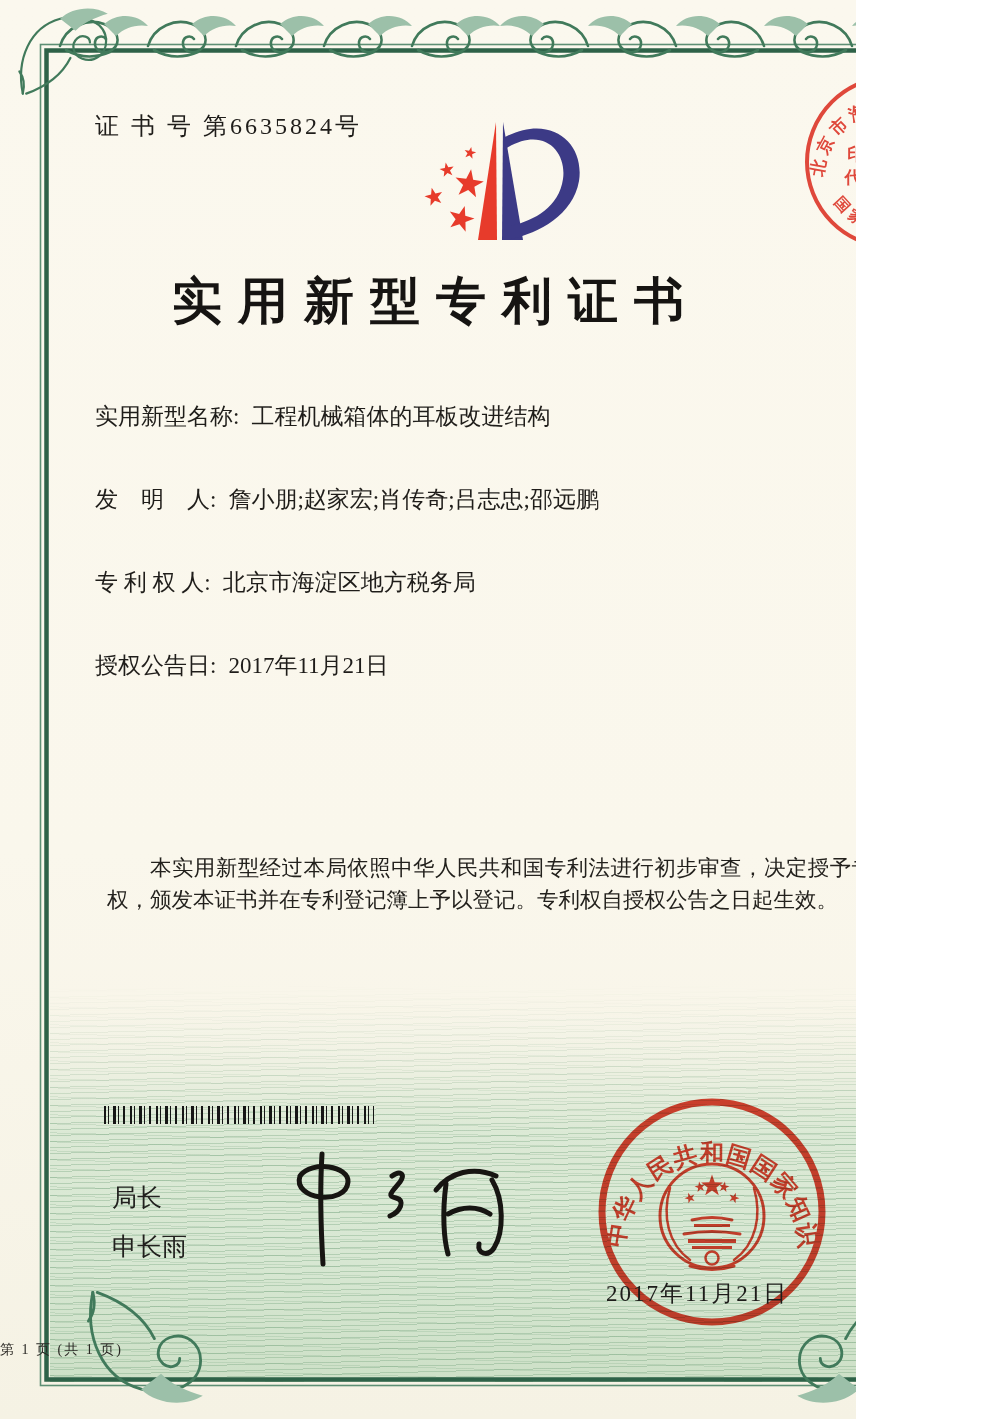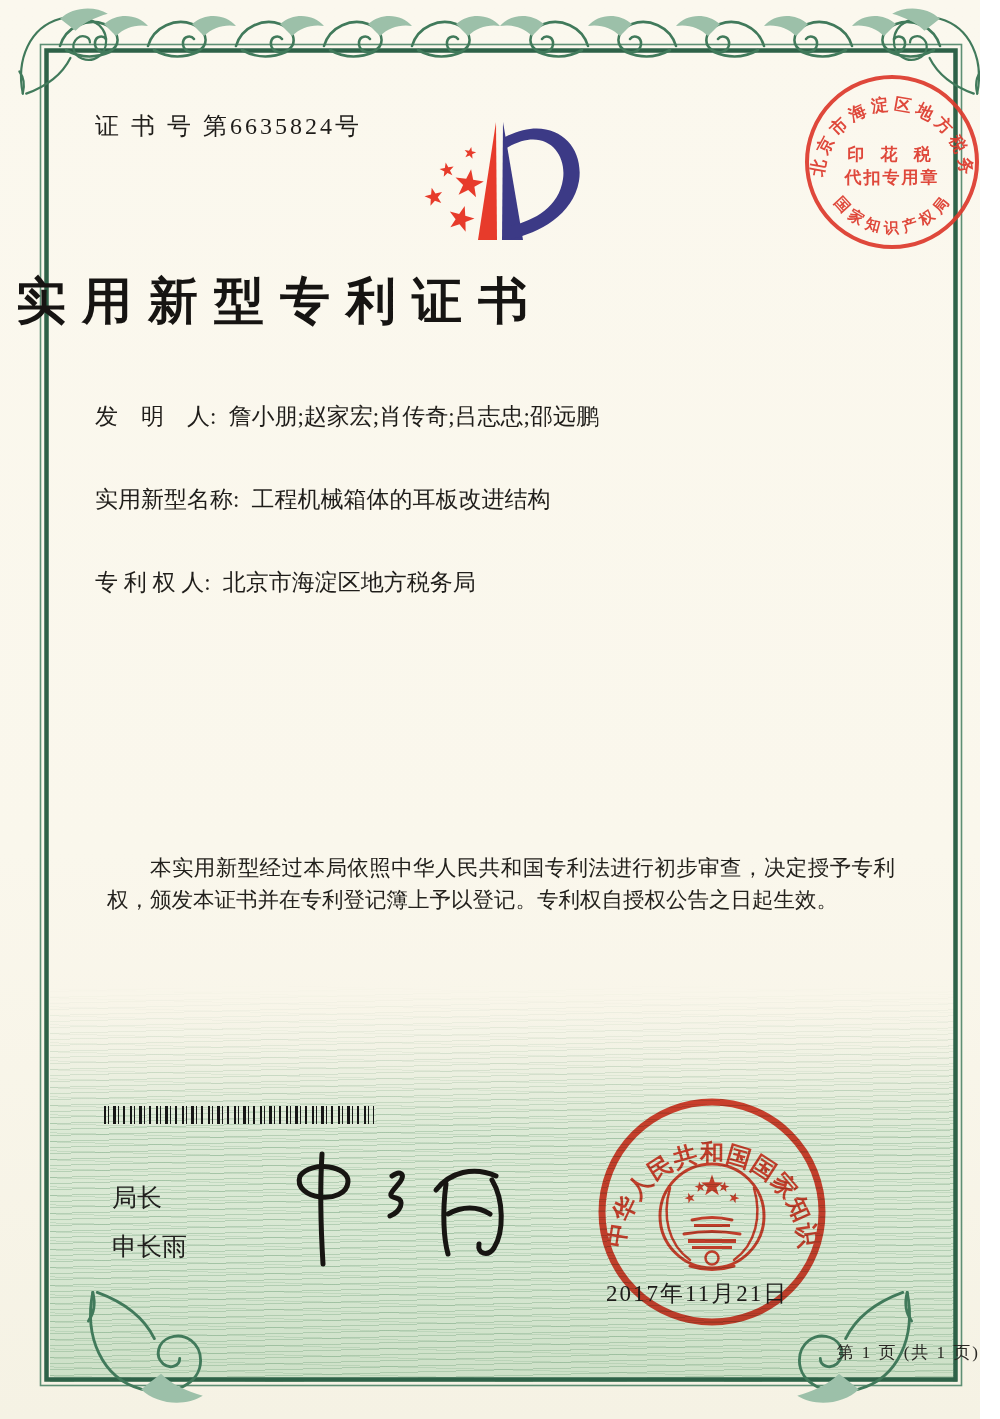--- a/index.html
+++ b/index.html
@@ -4,40 +4,40 @@
 <style>
   :root{
     --frame-green:#2e6248; --frame-green-light:#5d8f74;
     --orn:#417a5b; --orn-light:#9cc0a9;
     --stamp-red:#dd3b2e; --seal-red:#e23a28;
     --logo-red:#e73b2b; --logo-navy:#3c3a86;
     --ink:#1f1d1a; --paper:#fbf8ee; --tint-green:#d7e7d2;
   }
   html,body{margin:0;padding:0;}
   body{font-family:"Liberation Serif",serif;}
-  .page{position:relative;width:980px;height:1419px;overflow:hidden;
+  .page{position:relative;width:856px;height:1419px;overflow:hidden;
         background:linear-gradient(180deg,#fbf8ee 0%,#faf7ec 60%,#f5f2e4 100%);}
   .abs{position:absolute;}
 
   
   .guilloche{left:50px;top:985px;width:907px;height:397px;z-index:0;
     background-image:
       repeating-linear-gradient(178.5deg, rgba(94,148,106,.30) 0 1px, rgba(0,0,0,0) 1px 6px),
       repeating-linear-gradient(181.5deg, rgba(94,148,106,.18) 0 1px, rgba(0,0,0,0) 1px 9px),
       linear-gradient(180deg, rgba(215,231,210,0) 0%, rgba(215,231,210,.85) 30%, #d7e7d2 70%, #cde0c7 100%);
     -webkit-mask-image:linear-gradient(180deg, transparent 0, #000 150px);
     mask-image:linear-gradient(180deg, transparent 0, #000 150px);}
 
   .ornaments{left:0;top:0;z-index:1;pointer-events:none;}
   .orn path{stroke:var(--orn);stroke-width:2.6;fill:none;stroke-linecap:round;}
   .orn path.leaf{fill:var(--orn-light);stroke:none;}
 
   .cert-no{left:95px;top:110px;z-index:2;font-size:24px;color:var(--ink);letter-spacing:3px;}
 
-  .title{left:0;top:268px;width:100%;z-index:2;text-align:left;
+  .title{left:0;top:268px;width:100%;z-index:2;text-align:center;
          font-size:50px;font-weight:bold;color:#161412;letter-spacing:16px;text-indent:16px;}
 
   .fields{left:95px;top:401px;width:810px;z-index:2;}
   .field-row{font-size:23px;color:var(--ink);margin-bottom:52px;white-space:nowrap;}
   .field-row .val{margin-left:12px;}
 
   .body-text{left:95px;top:840px;width:812px;z-index:2;
              font-size:21.5px;line-height:32px;color:#23211d;text-align:justify;}
   .body-text p{margin:12px;text-indent:2em;}
 
@@ -53,22 +53,22 @@
           font-size:25px;color:#21201e;line-height:49px;}
 
   .sig-svg{left:250px;top:1136px;z-index:3;}
   .sig-svg path{stroke:#171512;stroke-width:5;fill:none;stroke-linecap:round;stroke-linejoin:round;}
 
   .stamp-svg{left:797px;top:67px;z-index:3;opacity:.93;}
   .seal-svg{left:592px;top:1092px;z-index:3;mix-blend-mode:multiply;opacity:.95;}
 
   .seal-date{left:606px;top:1278px;z-index:4;font-size:23px;letter-spacing:2px;color:#1d1c1a;}
 
-  .footer{left:0;top:1341px;width:100%;z-index:2;text-align:right;
-          font-size:17px;color:#2a2824;letter-spacing:2px;}
+  .footer{left:0;top:1341px;width:100%;z-index:2;text-align:left;
+          font-size:14px;color:#2a2824;letter-spacing:2px;}
 </style>
 </head>
 <body>
 
 <div class="page">
 
   <div class="abs guilloche"></div>
 
   <svg class="abs ornaments" width="1000" height="1419" viewBox="0 0 1000 1419">
     <defs>
@@ -142,27 +142,30 @@
     <text x="95" y="116" text-anchor="middle" font-size="17" font-weight="bold" fill="var(--stamp-red)" letter-spacing="2">代扣专用章</text>
     <text font-size="15" font-weight="bold" fill="var(--stamp-red)" letter-spacing="5">
       <textPath href="#stampBottomArc" startOffset="6">国家知识产权局</textPath>
     </text>
   </svg>
 
   <div class="abs title">实用新型专利证书</div>
 
   <div class="abs fields">
     <div class="field-row">
+      <span>实用新型名称:</span><span class="val">工程机械箱体的耳板改进结构</span>
+    </div>
+    <div class="field-row">
       <span>发　明　人:</span><span class="val">詹小朋;赵家宏;肖传奇;吕志忠;邵远鹏</span>
     </div>
     <div class="field-row">
-      <span>实用新型名称:</span><span class="val">工程机械箱体的耳板改进结构</span>
-    </div>
-    <div class="field-row">
       <span>专 利 权 人:</span><span class="val">北京市海淀区地方税务局</span>
+    </div>
+    <div class="field-row">
+      <span>授权公告日:</span><span class="val">2017年11月21日</span>
     </div>
   </div>
 
   <div class="abs body-text">
     <p>本实用新型经过本局依照中华人民共和国专利法进行初步审查，决定授予专利权，颁发本证书并在专利登记簿上予以登记。专利权自授权公告之日起生效。</p>
   </div>
 
   <div class="abs barcode"></div>
 
   <div class="abs signer">

